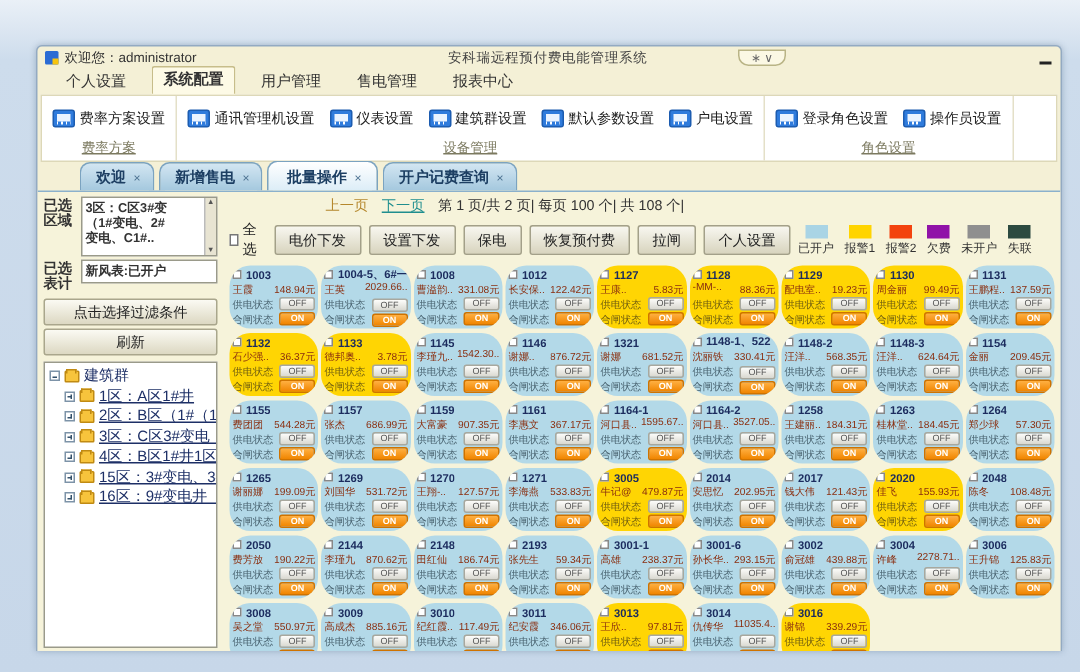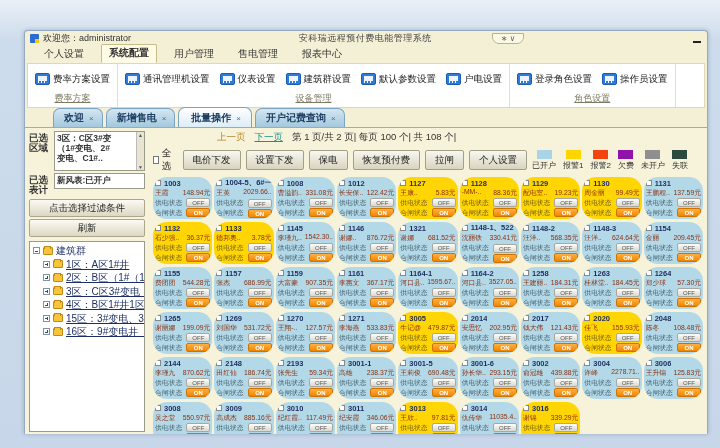--- a/index.html
+++ b/index.html
@@ -933,20 +933,38 @@
        <span class="pill off">OFF</span>
             </div>
      <div class="cstat">
        <span>合闸状态</span>
        <span class="pill on">ON</span>
             </div>
    </div>
           <div class="card open">
      <div class="chead">
        <span class="cb"></span>
+       <span class="room">2050</span>
+            </div>
+     <div class="cline">
+       <span class="cname">费芳放</span>
+       <span class="cbal">190.22元</span>
+            </div>
+     <div class="cstat">
+       <span>供电状态</span>
+       <span class="pill off">OFF</span>
+            </div>
+     <div class="cstat">
+       <span>合闸状态</span>
+       <span class="pill on">ON</span>
+            </div>
+   </div>
+          <div class="card open">
+     <div class="chead">
+       <span class="cb"></span>
        <span class="room">2144</span>
             </div>
      <div class="cline">
        <span class="cname">李瑾九</span>
        <span class="cbal">870.62元</span>
             </div>
      <div class="cstat">
        <span>供电状态</span>
        <span class="pill off">OFF</span>
             </div>
@@ -992,38 +1010,20 @@
             </div>
    </div>
           <div class="card open">
      <div class="chead">
        <span class="cb"></span>
        <span class="room">3001-1</span>
             </div>
      <div class="cline">
        <span class="cname">高雄</span>
        <span class="cbal">238.37元</span>
-            </div>
-     <div class="cstat">
-       <span>供电状态</span>
-       <span class="pill off">OFF</span>
-            </div>
-     <div class="cstat">
-       <span>合闸状态</span>
-       <span class="pill on">ON</span>
-            </div>
-   </div>
-          <div class="card open">
-     <div class="chead">
-       <span class="cb"></span>
-       <span class="room">3001-5</span>
-            </div>
-     <div class="cline">
-       <span class="cname">王莉俊</span>
-       <span class="cbal">690.48元</span>
             </div>
      <div class="cstat">
        <span>供电状态</span>
        <span class="pill off">OFF</span>
             </div>
      <div class="cstat">
        <span>合闸状态</span>
        <span class="pill on">ON</span>
             </div>
    </div>

